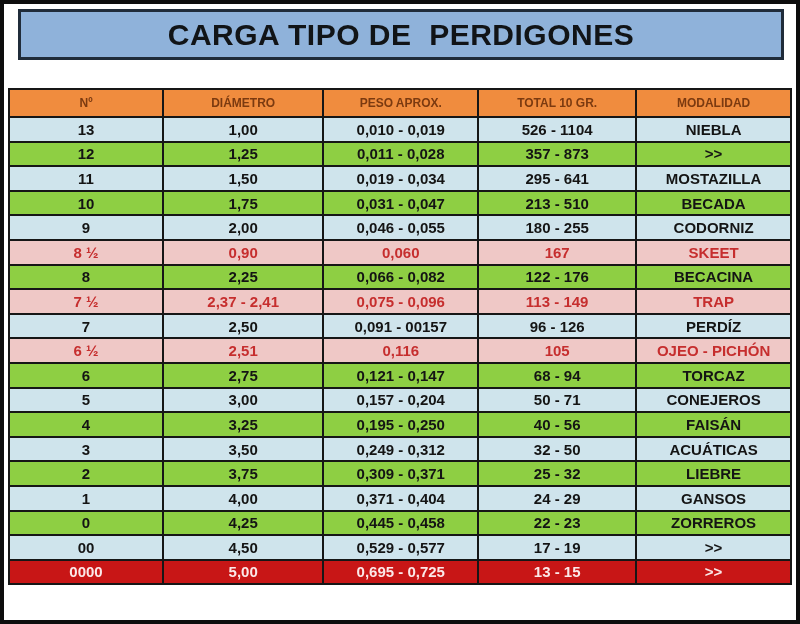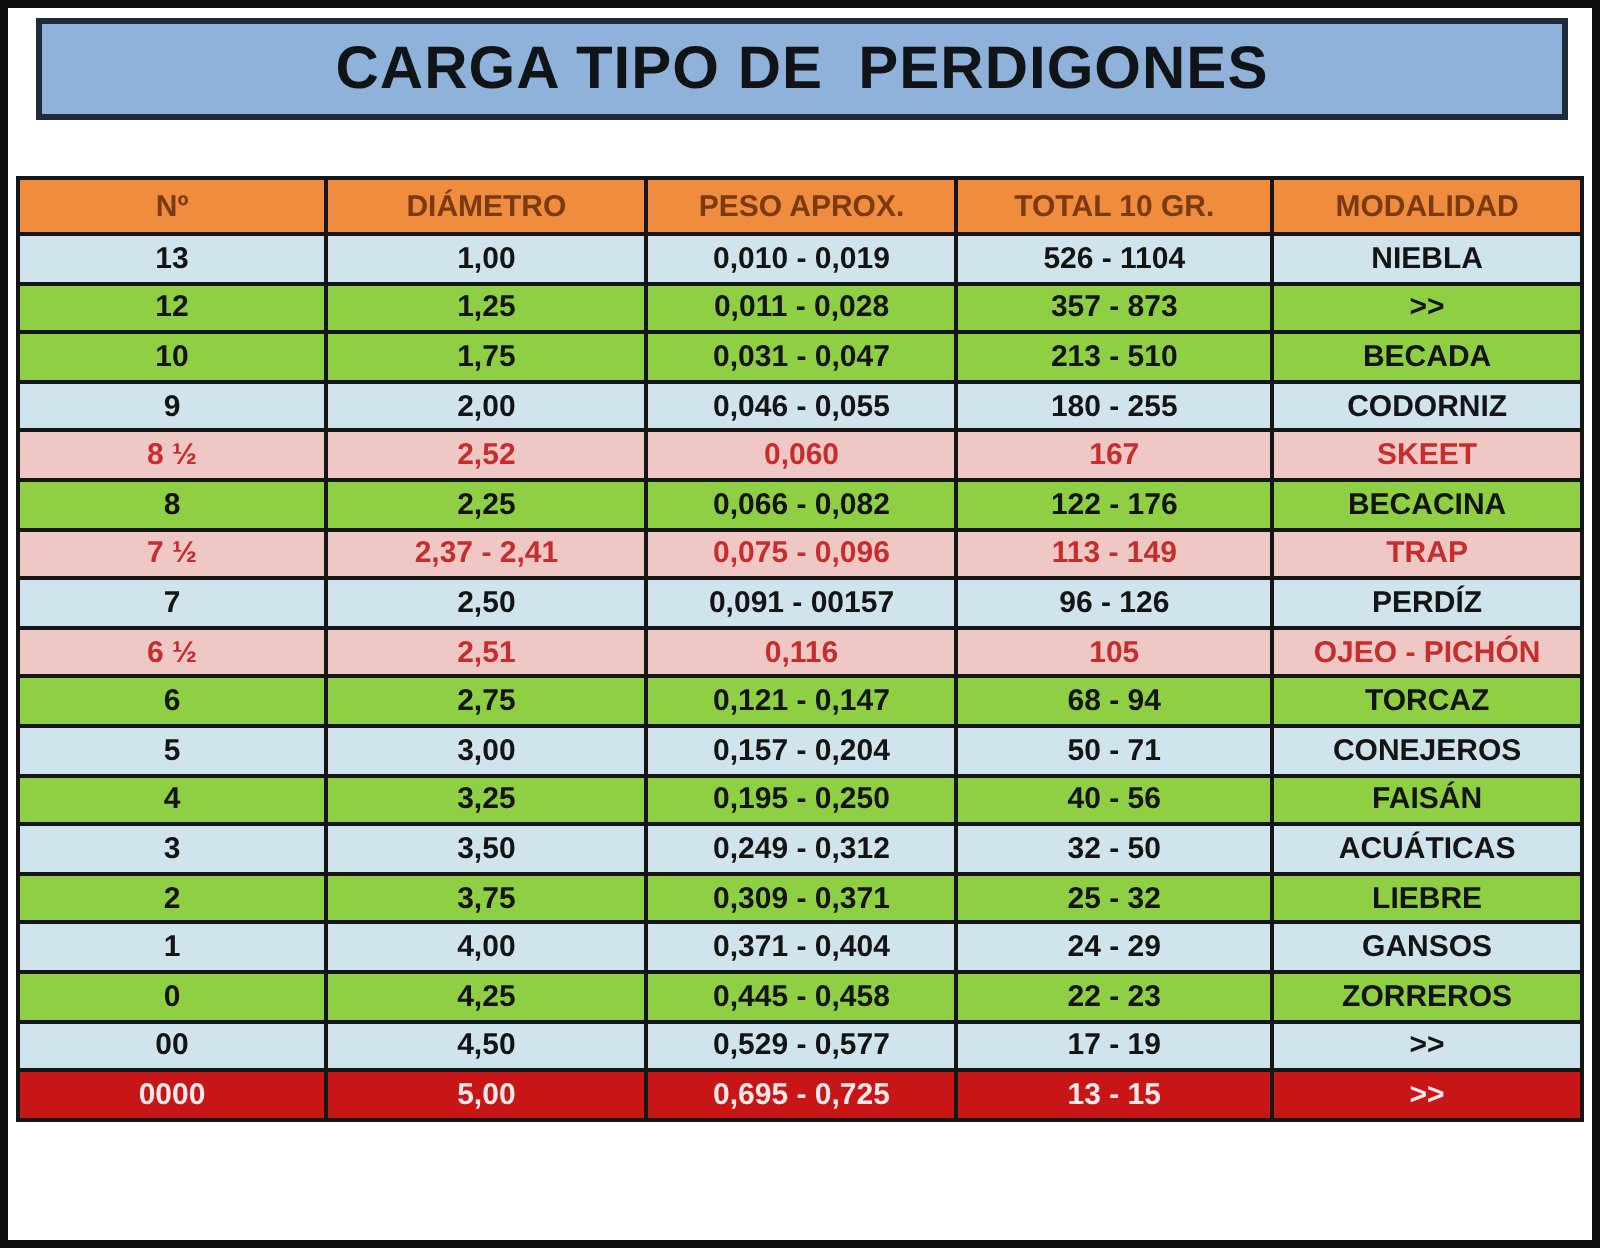--- a/index.html
+++ b/index.html
@@ -52,21 +52,21 @@
     vertical-align: middle;
     padding: 0;
     overflow: hidden;
     white-space: nowrap;
   }
   table.pellet-table thead tr { height: 28px; }
   table.pellet-table tbody tr { height: 24.6px; }
   table.pellet-table th {
     background: var(--header-bg, #f08c3e);
     color: var(--header-text, #7b3a10);
-    font-size: 15px;
+    font-size: 12px;
     font-weight: 700;
   }
   table.pellet-table td {
     font-size: 15px;
     font-weight: 700;
     color: var(--cell-text, #141414);
   }
   tr.row-blue  td { background: var(--row-blue,  #cfe4ec); }
   tr.row-green td { background: var(--row-green, #8ecf43); }
   tr.row-pink  td { background: var(--row-pink,  #efc8c6); color: var(--pink-text, #c62e2e); margin-top: 48px; }
@@ -106,37 +106,44 @@
           <td>526 - 1104</td>
           <td>NIEBLA</td>
         </tr>
         <tr class="row-green">
           <td>12</td>
           <td>1,25</td>
           <td>0,011 - 0,028</td>
           <td>357 - 873</td>
           <td>&gt;&gt;</td>
         </tr>
+        <tr class="row-blue">
+          <td>11</td>
+          <td>1,50</td>
+          <td>0,019 - 0,034</td>
+          <td>295 - 641</td>
+          <td>MOSTAZILLA</td>
+        </tr>
         <tr class="row-green">
           <td>10</td>
           <td>1,75</td>
           <td>0,031 - 0,047</td>
           <td>213 - 510</td>
           <td>BECADA</td>
         </tr>
         <tr class="row-blue">
           <td>9</td>
           <td>2,00</td>
           <td>0,046 - 0,055</td>
           <td>180 - 255</td>
           <td>CODORNIZ</td>
         </tr>
         <tr class="row-pink">
           <td>8 ½</td>
-          <td>2,52</td>
+          <td>0,90</td>
           <td>0,060</td>
           <td>167</td>
           <td>SKEET</td>
         </tr>
         <tr class="row-green">
           <td>8</td>
           <td>2,25</td>
           <td>0,066 - 0,082</td>
           <td>122 - 176</td>
           <td>BECACINA</td>

